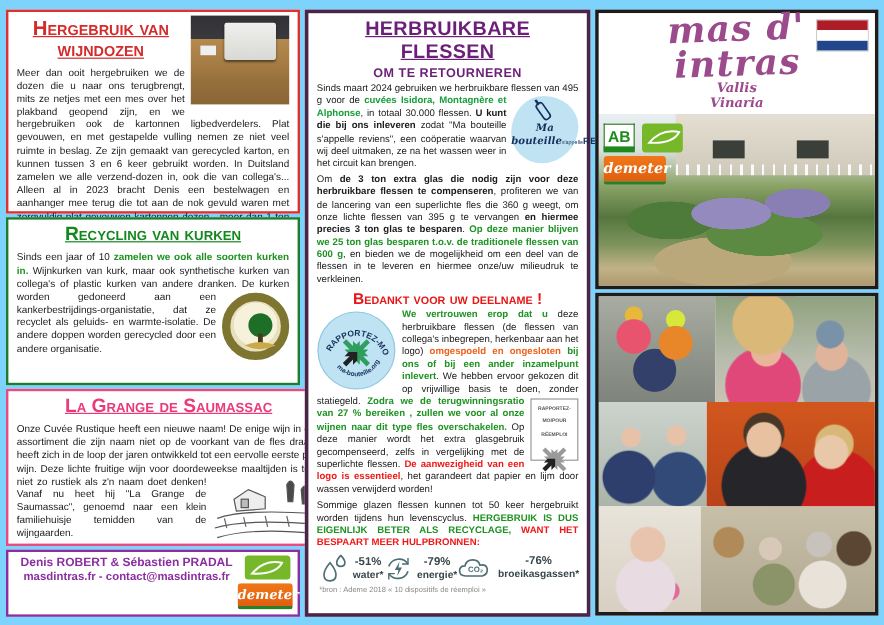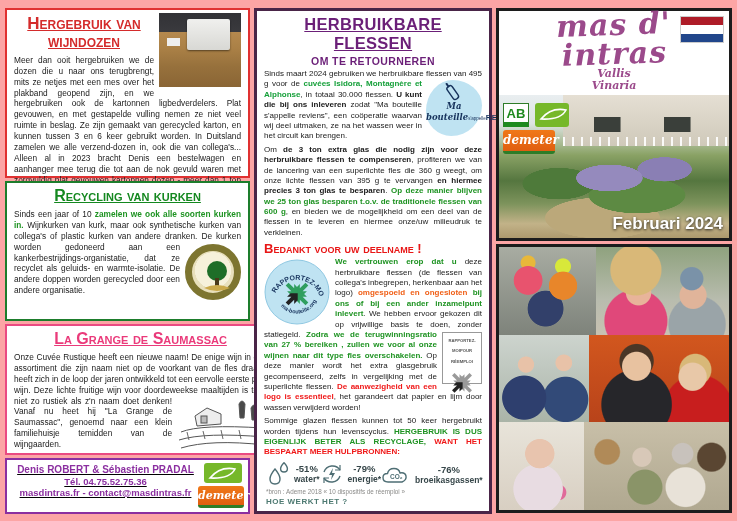--- a/index.html
+++ b/index.html
@@ -1,18 +1,18 @@
 <!DOCTYPE html>
 <html><head>
 <meta charset="utf-8">
 <style>
   * { margin:0; padding:0; box-sizing:border-box; }
   html,body { background:#e9e7e2; }
-  .page { position:relative; width:737px; height:521px; background:#fca5a5;
-          font-family:"Liberation Sans", sans-serif; overflow:hidden;text-decoration:underline; }
+  .page { position:relative; width:737px; height:521px; background:#7dd3fc;
+          font-family:"Liberation Sans", sans-serif; overflow:hidden; }
   .panel { position:absolute; background:#fff; }
 
   
   #p-wijndozen { left:5px; top:8px; width:245px; height:170px; border:2.5px solid #e03131; padding:3px 7px 2px; }
   #p-kurken    { left:5px; top:181px; width:245px; height:140px; border:2.5px solid #1d7d2c; padding:3px 7px 2px; }
   #p-saumassac { left:5px; top:324px; width:271px; height:131px; border:2.5px solid #ea4a82; padding:3px 7px 17px; }
   #p-contact   { left:5px; top:458px; width:245px; height:56px; border:2.5px solid #8b2fa0; padding:4px 6px; }
 
   .art-title { font-variant:small-caps; font-weight:bold; text-align:center;
                text-decoration:underline; line-height:1.05; margin:2px 0 4px; }
@@ -50,36 +50,36 @@
   .demeter { width:46px; height:22px; background:linear-gradient(180deg,#f07818,#e05e10); border-radius:3px;
      color:#fff; font-style:italic; font-weight:bold; font-size:11px; text-align:center; line-height:19px;
      border-bottom:3px solid #2e7d28; margin-top:3px; font-family:"DejaVu Serif", serif; }
 
   
   #mid { left:254px; top:8px; width:238px; height:506px; border:3px solid #4a2548; padding:3px 7px 2px; }
   .mid-title { color:#6b1f78; font-weight:bold; font-size:16.5px; text-align:center;
                text-decoration:underline; letter-spacing:.3px; margin:1px 0 2px; }
   .mid-sub   { color:#6b1f78; font-weight:bold; font-size:10.5px; text-align:center; margin-bottom:2px; letter-spacing:.4px; }
   .mid-p { font-size:8px; line-height:1.3; text-align:justify; color:#1a1a1a; margin-bottom:3px; }
-  .mid-h-red    { color:#e81616; font-variant:small-caps; font-weight:bold; font-size:13px; margin:2px 0 1px; }
+  .mid-h-red    { color:#e81616; font-variant:small-caps; font-weight:bold; font-size:13px; text-align:center; margin:2px 0 1px; }
   .mid-h-purple { color:#7b2382; font-variant:small-caps; font-weight:bold; font-size:13.5px; text-align:center; margin:2px 0 1px; }
 
   .mab-logo { float:right; width:56px; height:56px; margin:1px 0 1px 4px; border-radius:48% 52% 55% 45%/55% 45% 55% 45%;
      background:#bfe3f2; text-align:center; color:#16325c; padding-top:22px; position:relative; }
   .mab-logo .l1 { font-family:"DejaVu Serif", serif; font-style:italic; font-weight:bold; font-size:8.5px; line-height:1; }
   .mab-logo .l2 { font-size:4.5px; line-height:1.2; }
   .mab-logo .l3 { font-weight:bold; font-size:7.5px; letter-spacing:.5px; line-height:1.1; }
   .mab-logo svg { position:absolute; top:3px; left:14px; }
 
   .rap-circle { float:left; width:66px; height:66px; margin:2px 5px 1px 0; }
   .rap-square { float:right; width:40px; height:52px; margin:2px 0 1px 5px; border:1px solid #999;
      text-align:center; padding-top:2px; }
   .rap-square .t { font-size:4.2px; font-weight:bold; color:#555; line-height:1.25; }
 
-  .stats-row { display:flex; justify-content:space-between; align-items:flex-end; padding:1px 4px 0; }
+  .stats-row { display:flex; justify-content:space-between; align-items:flex-start; padding:1px 4px 0; }
   .stat { display:flex; align-items:center; gap:4px; }
   .stat .txt { text-align:center; font-weight:bold; color:#37474a; }
   .stat .val { font-size:9.5px; } .stat .lab { font-size:8.5px; }
   .src-note { font-size:6.3px; color:#8a8a88; margin:2px 0 1px 2px; }
   .how-title { font-size:8px; font-weight:bold; color:#4e7a72; letter-spacing:.5px; margin:2px 0 0 2px; }
 
   
   #r-top { left:496px; top:8px; width:236px; height:233px; border:3px solid #1c1c1c; }
   .r-header { position:relative; height:84px; background:#fff; text-align:center; }
   .flag { position:absolute; right:5px; top:5px; width:44px; height:27px; border:1px solid #ccc; }
@@ -204,21 +204,20 @@
               <path d="M4 50 q30-9 84-3"></path>
               <path d="M10 34 l2 8 M26 33 l2 8 M44 32 l2 9 M62 32 l2 9 M78 33 l2 8" stroke="#666"></path>
             </g>
           </svg></span><span> Vanaf nu heet hij "La Grange de Saumassac", genoemd naar een klein familiehuisje temidden van de wijngaarden.</span>
     </div>
   </div>
 
   <div class="panel" id="p-contact">
     <div class="contact-lines">
       <div class="c1">Denis ROBERT &amp; Sébastien PRADAL</div>
-      <div class="c4">Tél. 04.75.52.75.36</div>
       <div class="c5">masdintras.fr - contact@masdintras.fr</div>
     </div>
     <div class="contact-logos">
       <div class="eu-leaf">
           <svg width="30" height="16" viewBox="0 0 30 16">
             <path d="M2 13 Q12 1 27 4 Q22 14 2 13 Z" fill="none" stroke="#fff" stroke-width="1.6"></path>
           </svg>
         </div>
       <div class="demeter">demeter</div>
     </div>
@@ -313,21 +312,20 @@
             <text x="9" y="15" font-size="6.5" font-weight="bold" fill="#4e6e74">CO₂</text>
           </svg>
         <div class="txt">
             <div class="val">-76%</div>
             <div class="lab">broeikasgassen*</div>
           </div>
       </div>
     </div>
 
     <div class="src-note">*bron : Ademe 2018 « 10 dispositifs de réemploi »</div>
-    <div class="how-title">HOE WERKT HET ?</div>
 
   </div>
 
   <div class="panel" id="r-top">
     <div class="r-header">
       <div class="flag">
           <div class="f-red"></div>
           <div class="f-white"></div>
           <div class="f-blue"></div>
         </div>
@@ -338,21 +336,20 @@
     <div class="garden-photo">
       <div class="building"></div>
       <div class="photo-logos">
         <span class="ab-logo">AB</span>
         <span class="eu-leaf"><svg width="30" height="18" viewBox="0 0 30 16">
               <path d="M2 13 Q12 1 27 4 Q22 14 2 13 Z" fill="none" stroke="#fff" stroke-width="1.6"></path>
             </svg></span>
         <div class="demeter">demeter</div>
       </div>
       <div class="issue-text">
-        <div>Februari 2024</div>
       </div>
     </div>
   </div>
 
   <div class="panel" id="r-bottom">
     <div class="ph-row">
       <div class="ph ph-cyclists"></div>
       <div class="ph ph-couple-hats"></div>
     </div>
     <div class="ph-row">

